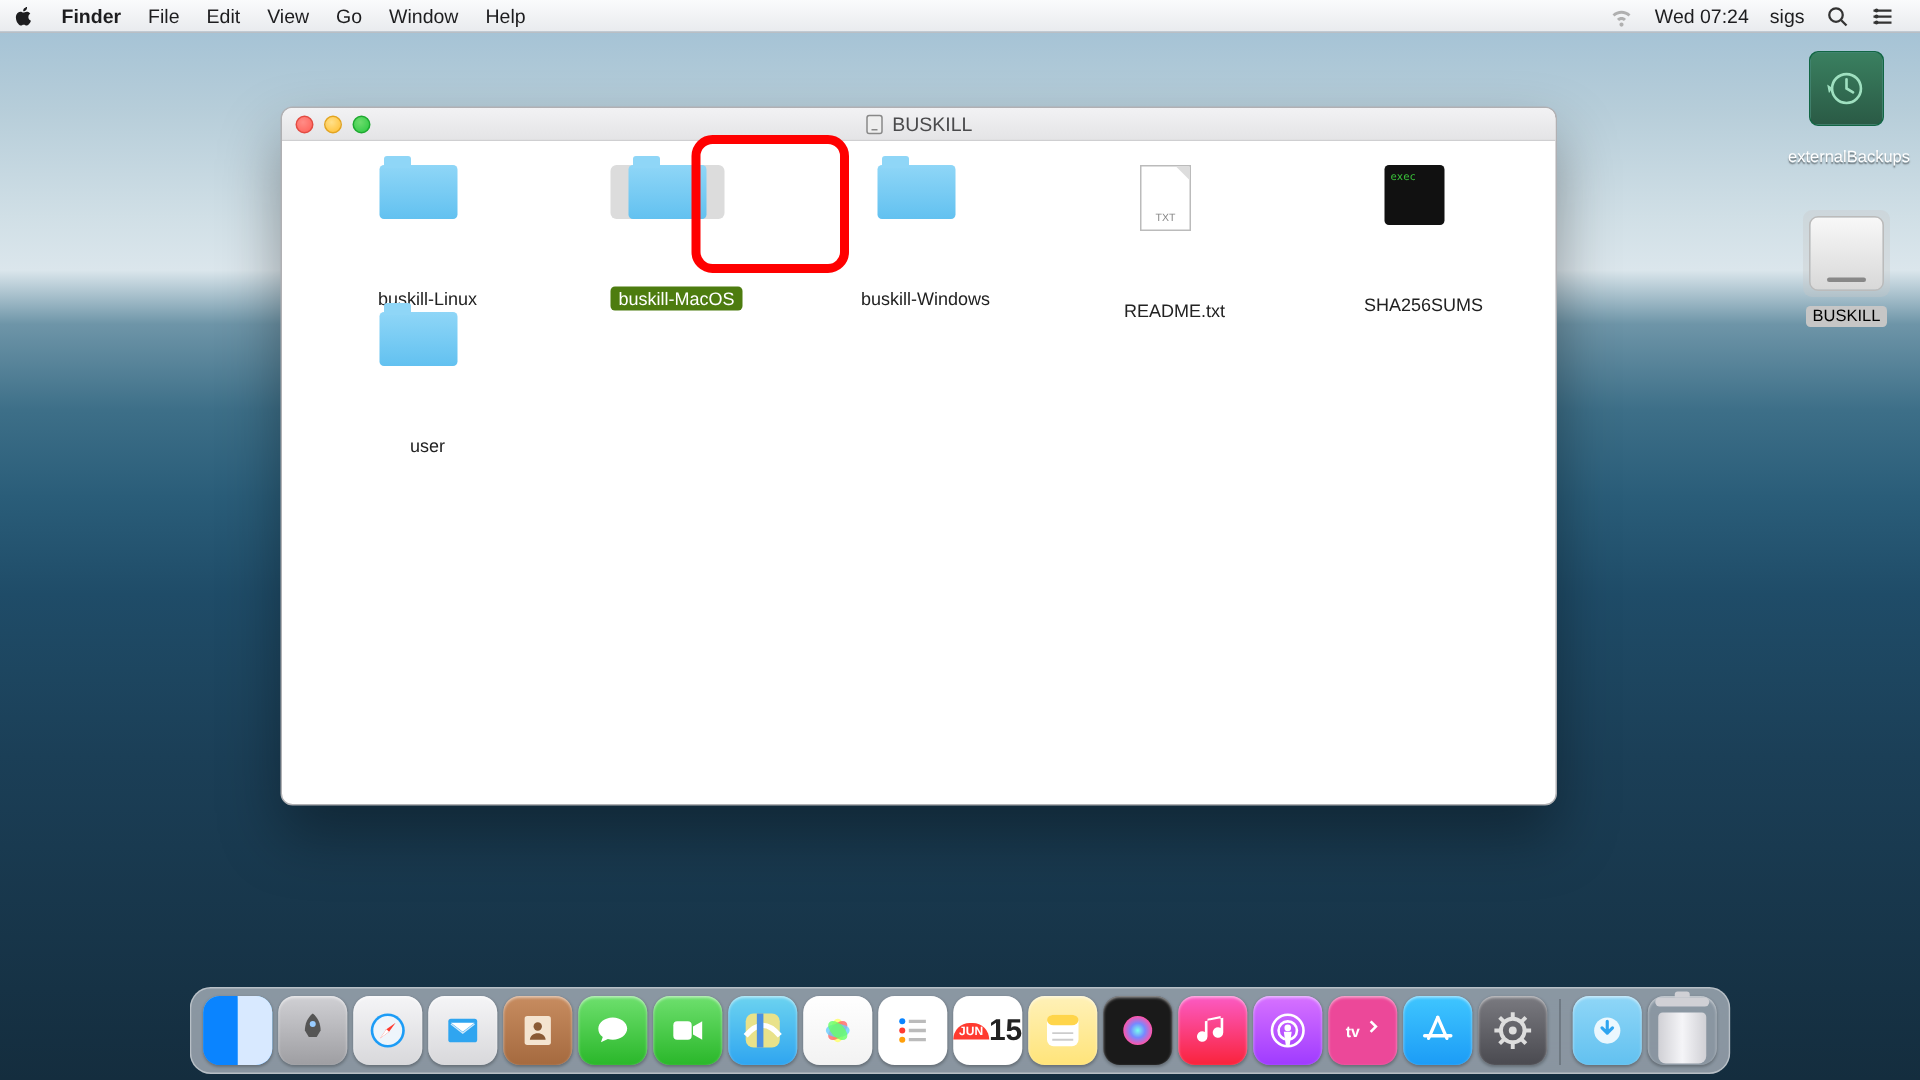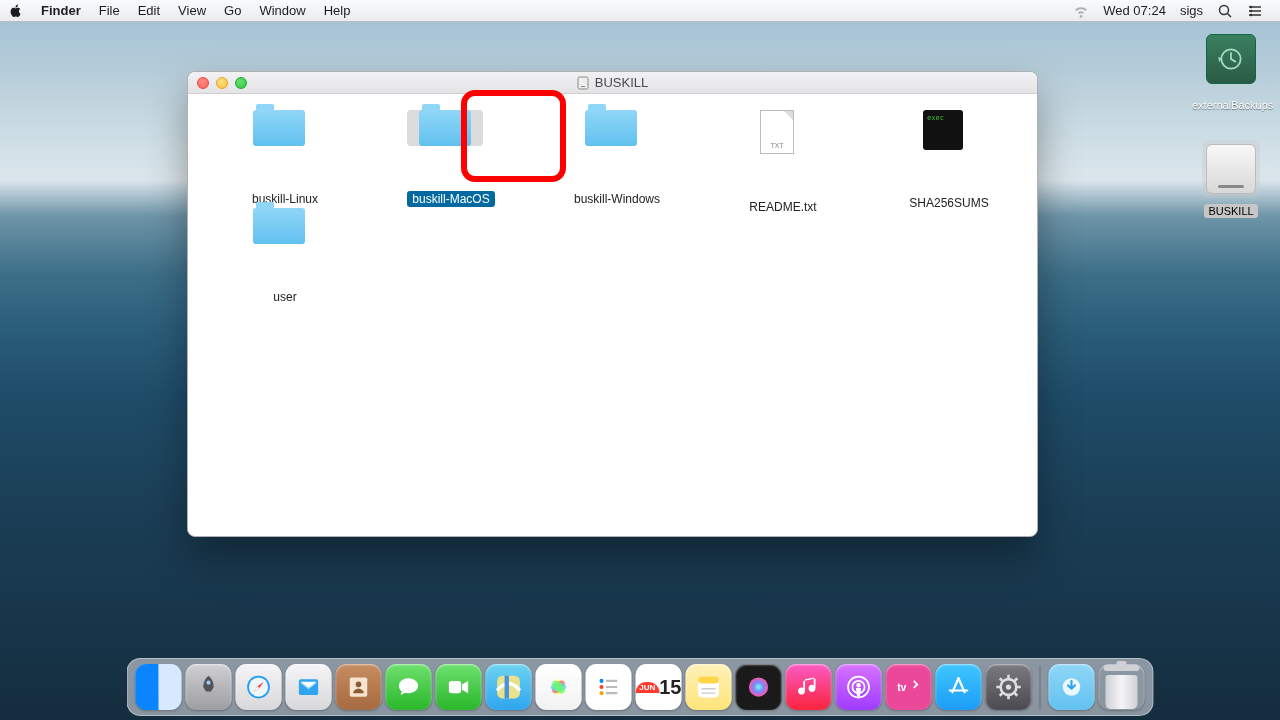--- a/index.html
+++ b/index.html
@@ -62,21 +62,21 @@
 .finder-body {
   padding: 10px 8px; display: flex; flex-wrap: wrap; align-content: flex-start;
 }
 .file-item {
   width: 166px; height: 96px; display: flex; flex-direction: column; align-items: center;
   justify-content: flex-start; padding-top: 6px; margin-bottom: 2px; gap: 40px;
 }
 .file-item .icon-wrap { width: 76px; height: 56px; display: flex; align-items: center; justify-content: center; border-radius: 4px; }
 .file-item.selected .icon-wrap { background: #dcdcdc; }
 .file-item .flabel { font-size: 12px; color: #222; margin-top: 5px; padding: 1px 5px; border-radius: 3px; margin-left: 12px; }
-.file-item.selected .flabel { background: #0369a1; color: #fff; }
+.file-item.selected .flabel { background: #4d7c0f; color: #fff; }
 
 .highlight-ring {
   position: absolute; border: 6px solid #ff0000; border-radius: 14px; z-index: 20; pointer-events: none;
 }
 
 
 .folder {
   width: 52px; height: 36px; position: relative;
   background: linear-gradient(to bottom, #8fd6f7, #62c1f0);
   border-radius: 3px;

